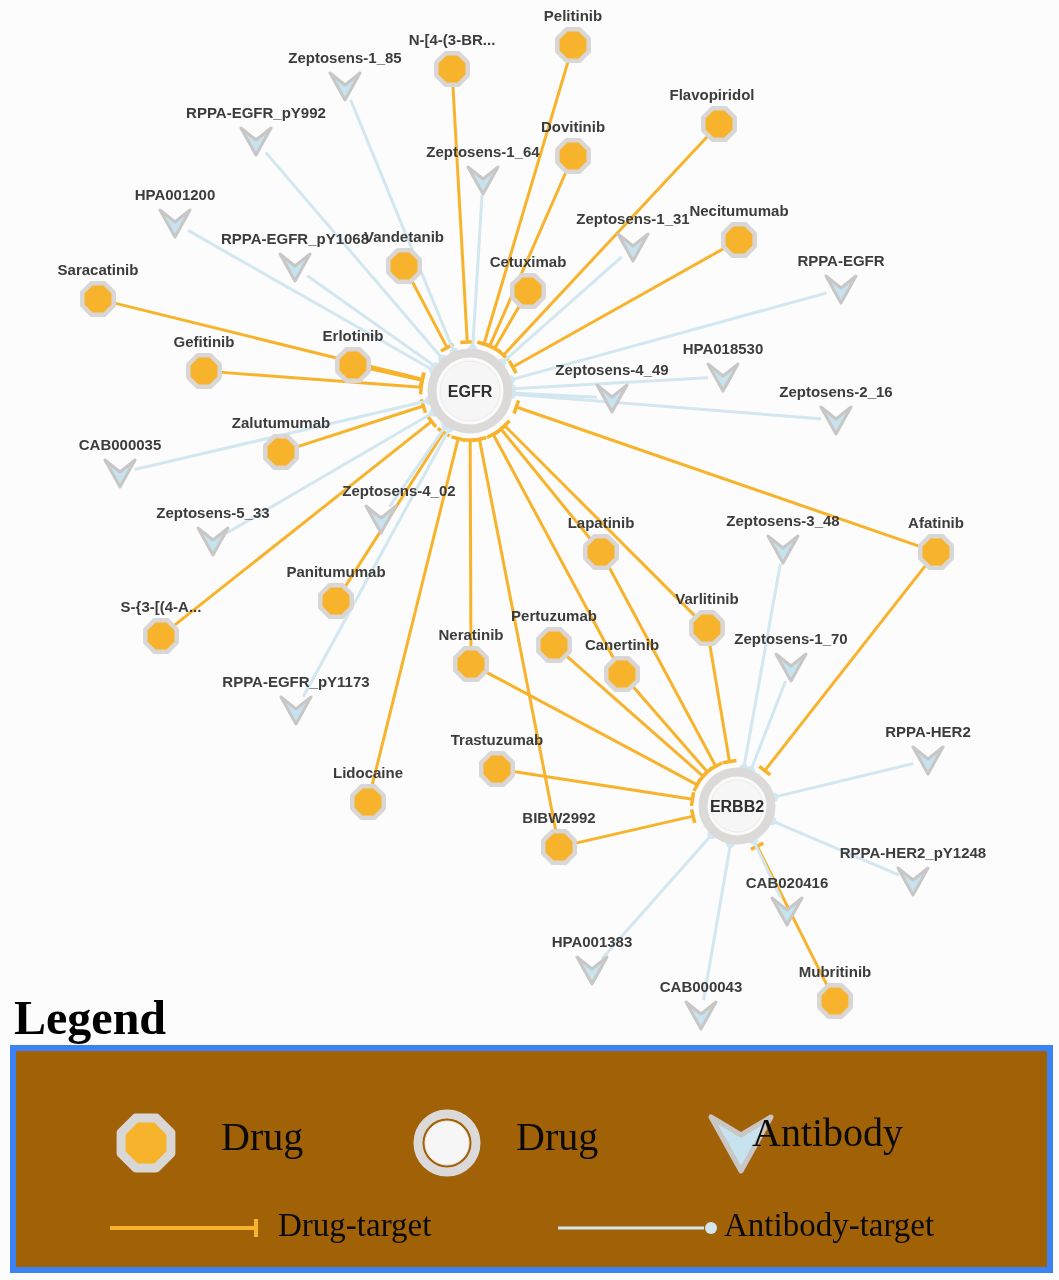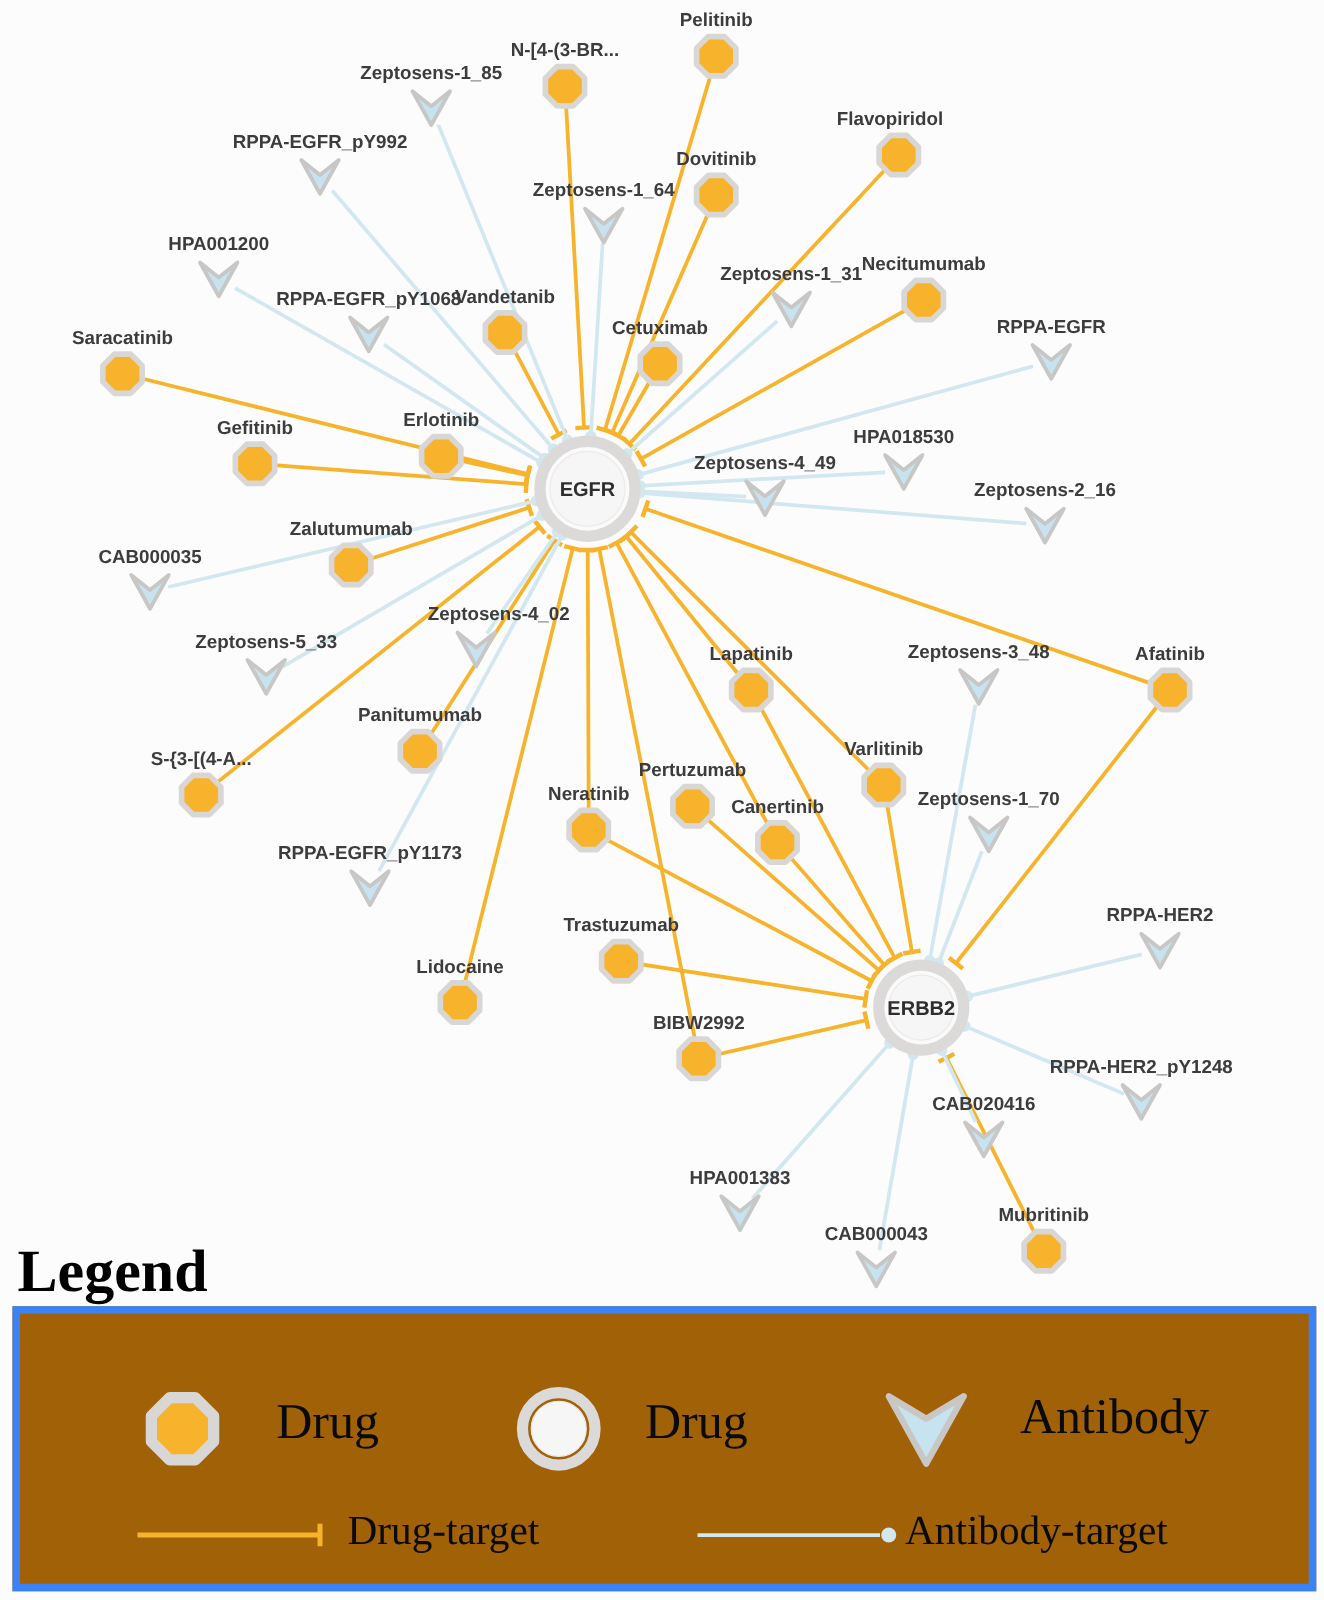--- a/index.html
+++ b/index.html
@@ -344,21 +344,21 @@
 
     <svg style="left:393px;top:54px" width="76" height="76">
       <circle class="gene-outer" cx="38" cy="38" r="29"></circle>
       <circle class="gene-inner" cx="38" cy="38" r="22"></circle>
     </svg>
     <div class="big-label" style="left:500px;top:62px">Drug</div>
 
     <svg style="left:690px;top:58px" width="70" height="70">
       <polygon class="chev" points="5,8 35,62 65,8 35,26"></polygon>
     </svg>
-    <div class="big-label" style="left:800px;top:58px">Antibody</div>
+    <div class="big-label" style="left:736px;top:58px">Antibody</div>
 
     <svg style="left:90px;top:166px" width="170" height="22">
       <line class="edge-drug" x1="4" y1="11" x2="150" y2="11" stroke-width="4"></line>
       <line class="edge-drug" x1="150" y1="2" x2="150" y2="20" stroke-width="4"></line>
     </svg>
     <div class="edge-label" style="left:262px;top:156px">Drug-target</div>
 
     <svg style="left:540px;top:166px" width="170" height="22">
       <line class="edge-ab" x1="2" y1="11" x2="148" y2="11" stroke-width="3"></line>
       <circle class="edge-ab-fill" cx="155" cy="11" r="6"></circle>

